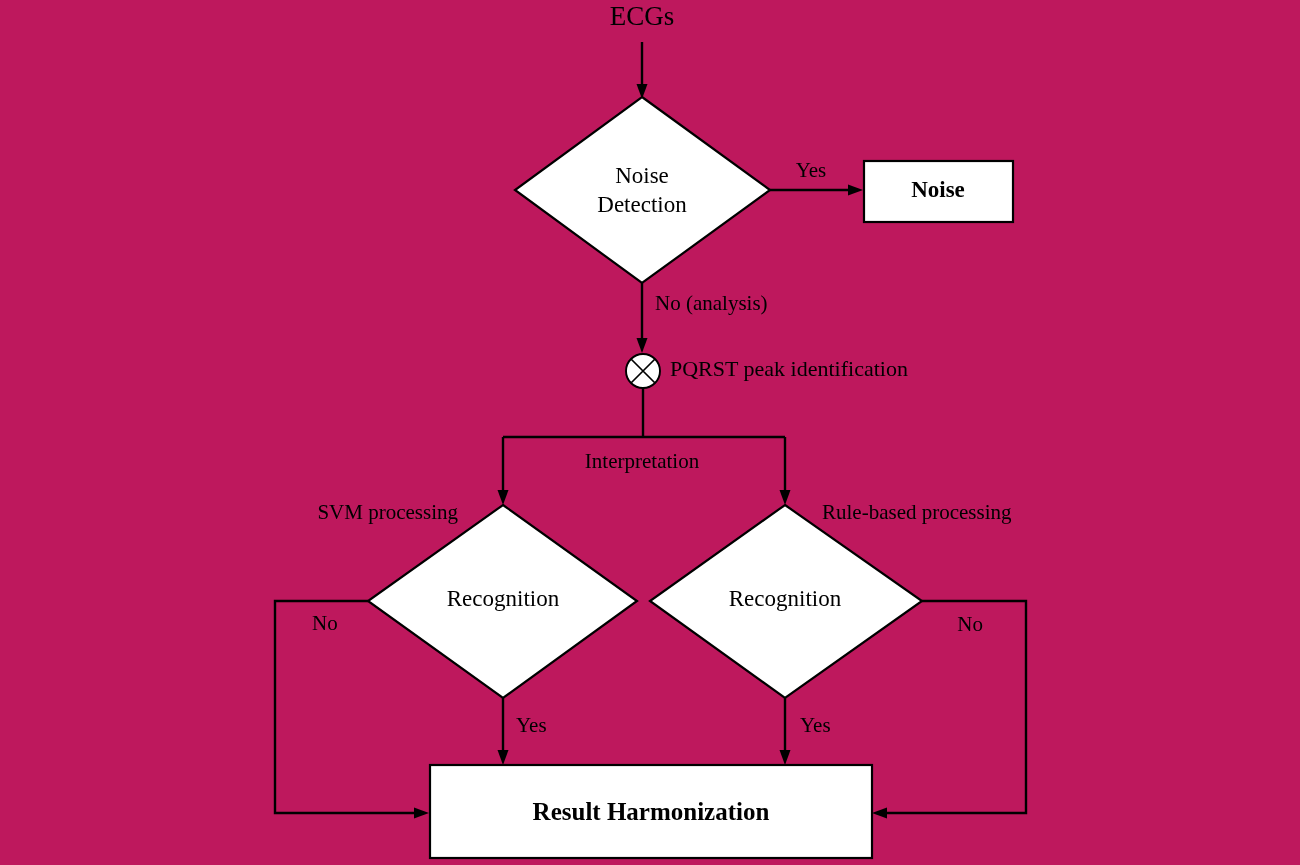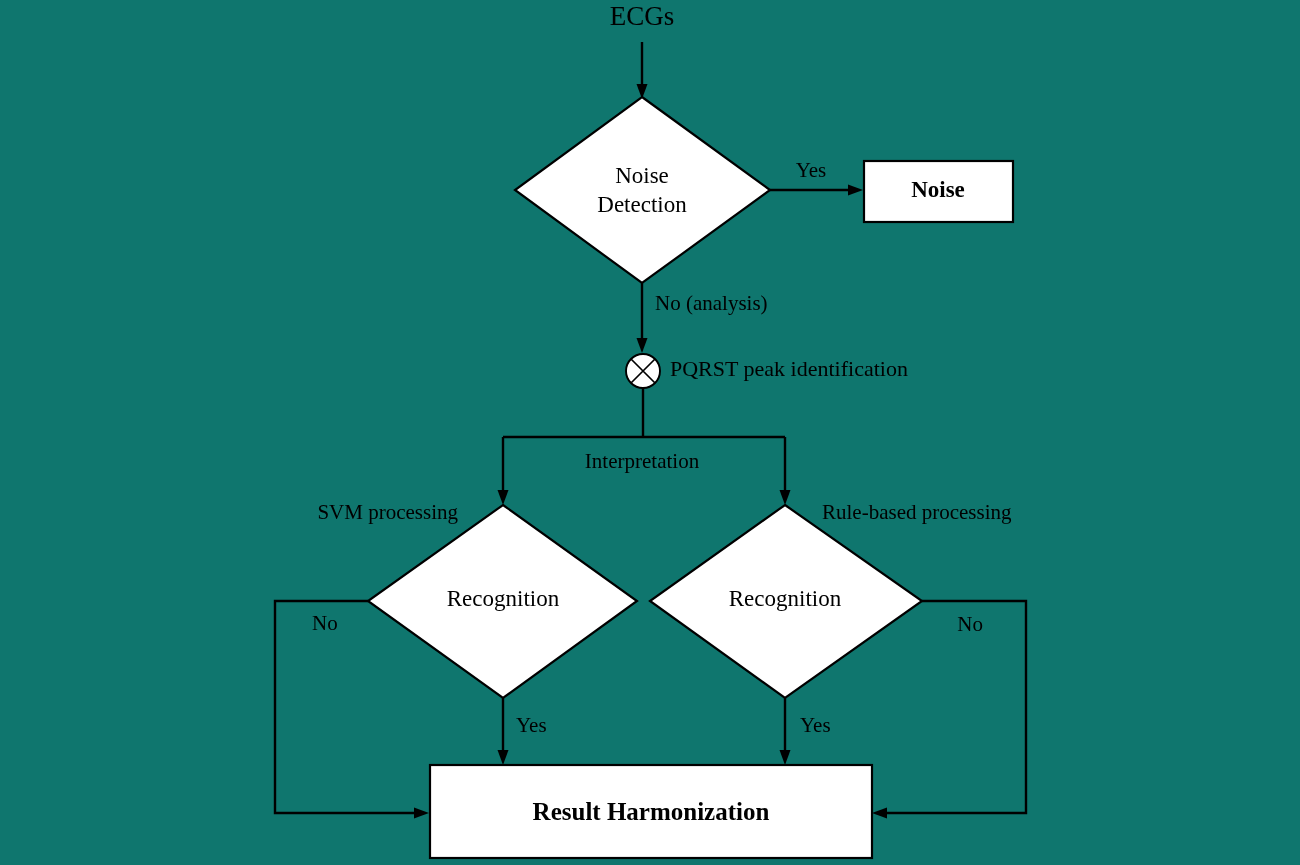--- a/index.html
+++ b/index.html
@@ -7,21 +7,21 @@
     padding: 0;
     background: #ffffff;
   }
   body {
     font-family: "Liberation Serif", "DejaVu Serif", serif;
   }
   #flowchart-root {
     position: relative;
     width: 1300px;
     height: 865px;
-    background: #0f766e;
+    background: #be185d;
     overflow: hidden;
   }
   svg.diagram {
     position: absolute;
     top: 0;
     left: 0;
     width: 1300px;
     height: 865px;
     display: block;
   }

